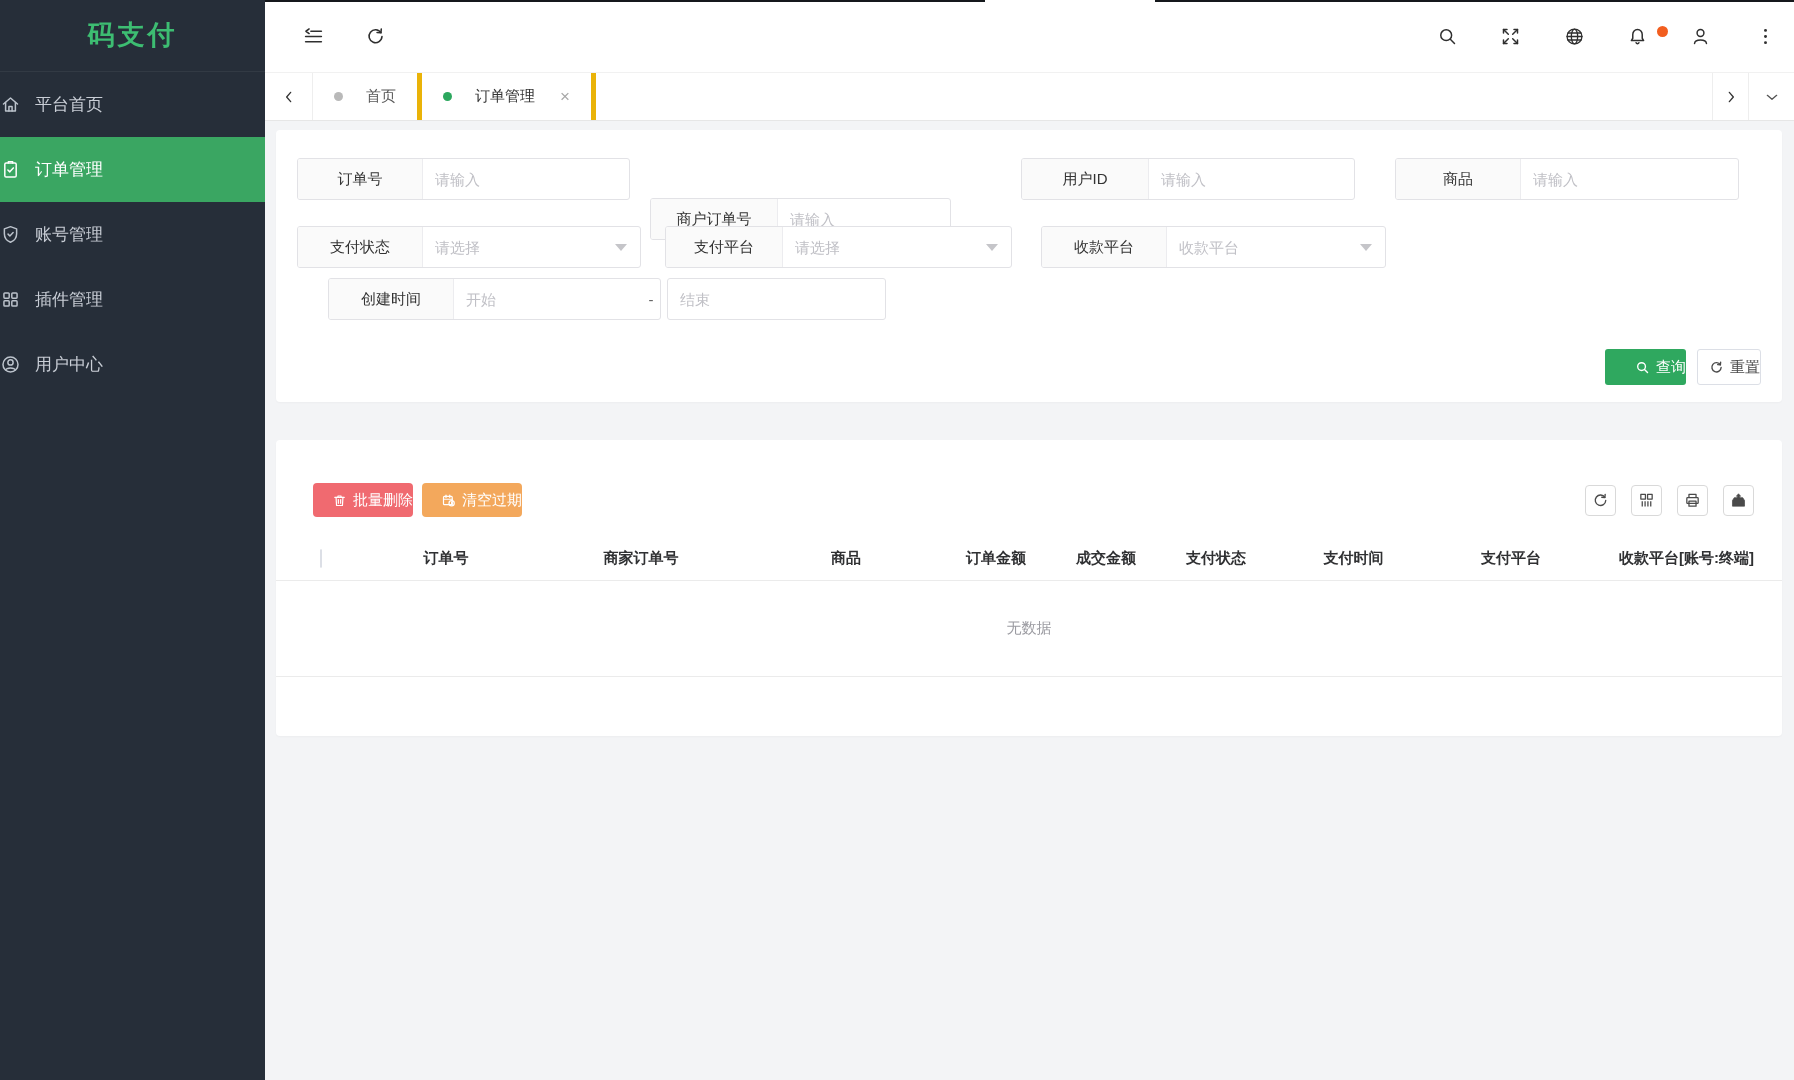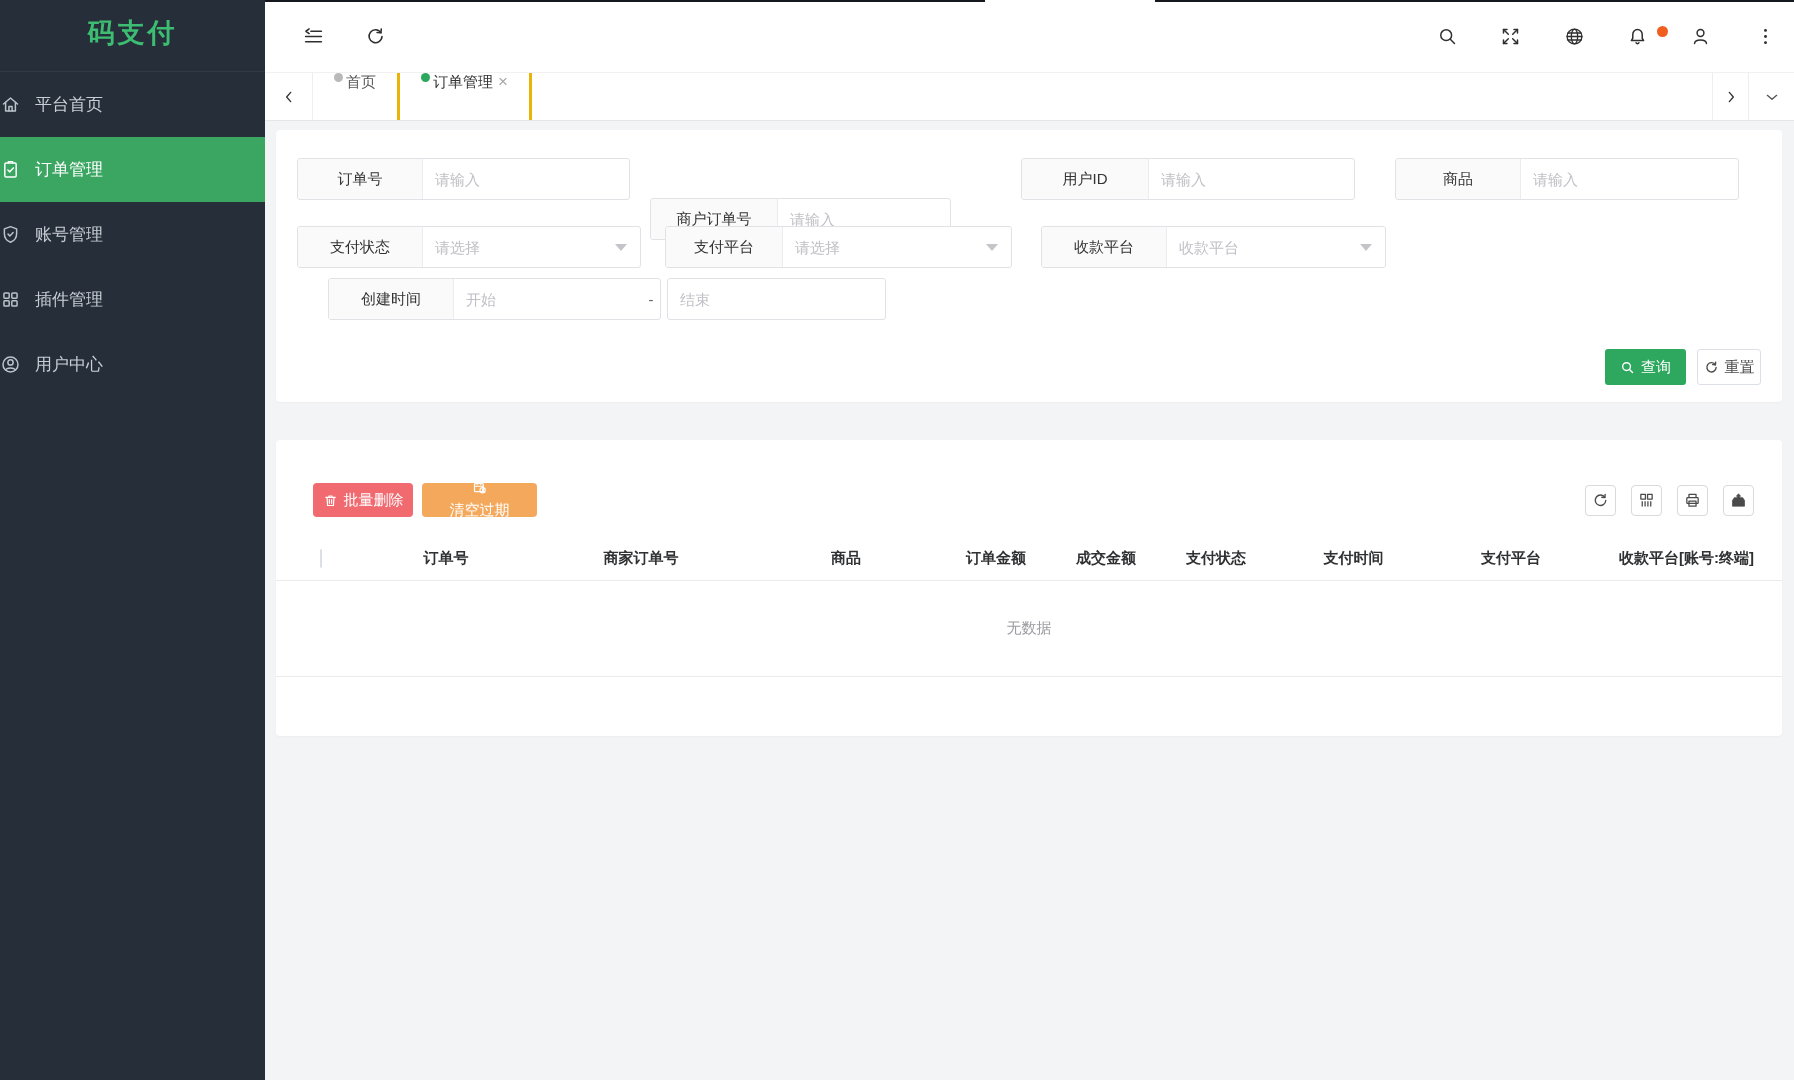--- a/index.html
+++ b/index.html
@@ -4,21 +4,21 @@
 <style>
   * { margin:0; padding:0; box-sizing:border-box; }
   html,body { width:1794px; height:1080px; overflow:hidden; }
   body {
     font-family:"Liberation Sans","DejaVu Sans",sans-serif;
     background:#f3f4f6; position:relative; color:#333;
   }
   svg { display:block; }
 
   
-  .sidebar { position:absolute; left:0; top:0; width:265px; height:1080px; background:#262e39; z-index:5;font-family:Liberation Mono, monospace; }
+  .sidebar { position:absolute; left:0; top:0; width:265px; height:1080px; background:#262e39; z-index:5; }
   .logo { height:72px; line-height:71px; text-align:center; font-size:27px; font-weight:bold;
           color:#3dbd72; letter-spacing:3px; border-bottom:1px solid rgba(255,255,255,0.06); }
   .nav { padding-top:0; }
   .nav-item { height:65px; display:flex; align-items:center; 
               color:#c9ced6; font-size:17px; cursor:pointer; }
   .nav-item .nav-ic { width:21px; height:21px; margin-right:14px; color:#bcc3cc; }
   .nav-item.active { background:#3aa662; color:#ffffff; }
   .nav-item.active .nav-ic { color:#ffffff; }
 
   
@@ -37,21 +37,21 @@
   .tb-more { left:1490px; }
   .bell-dot { position:absolute; left:1392px; top:26px; width:11px; height:11px; border-radius:50%; background:#f25e1f; }
 
   
   .tabbar { position:absolute; left:265px; top:72px; width:1529px; height:49px; background:#fff;
             border-top:1px solid #f1f1f1; border-bottom:1px solid #e6e6e6; display:flex; align-items:stretch; }
   .tab-navbtn { width:48px; display:flex; align-items:center; justify-content:center;
                 border-right:1px solid #eeeeee; cursor:pointer; color:#333; }
   .tab-navbtn.right { border-right:none; border-left:1px solid #eeeeee; width:36px; }
   .tab-navbtn.down { border-right:none; border-left:1px solid #eeeeee; width:46px; color:#555; }
-  .tab { display:flex; align-items:flex-start; gap:3px; padding:0 21px; border-right:3px solid #eab308;
+  .tab { display:flex; align-items:center; gap:23px; padding:0 21px; border-right:5px solid #eab308;
          font-size:15px; color:#595959; cursor:pointer; background:#fff; }
   .tab-dot { width:9px; height:9px; border-radius:50%; }
   .tab-dot.gray { background:#b9b9b9; }
   .tab-dot.green { background:#2ca75e; }
   .tab.current { color:#333; }
   .tab-close { font-size:17px; color:#a8a8a8; margin-left:2px; line-height:1; cursor:pointer; }
   .tab-fill { flex:1; }
 
   
   .content { position:absolute; left:265px; top:121px; width:1529px; height:959px; background:#f3f4f6; }
@@ -66,27 +66,27 @@
                  justify-content:center; font-size:15px; color:#333; flex:none; }
   .field-box { flex:1; position:relative; display:flex; align-items:center; padding:0 12px; }
   .field-box input { border:none; outline:none; width:100%; font-size:15px; color:#333; background:transparent; }
   .field-box input::placeholder { color:#c0c0c6; }
   .caret { position:absolute; right:13px; width:0; height:0; border-left:6px solid transparent;
            border-right:6px solid transparent; border-top:7px solid #c5c5c9; pointer-events:none; }
   .range-sep { position:absolute; left:360px; top:148px; width:30px; height:42px; display:flex;
                align-items:center; justify-content:center; color:#666; font-size:15px; }
 
   
-  .btn { display:flex; align-items:center; justify-content:center; gap:6px; border-radius:3px;
+  .btn { display:flex; align-items:center; justify-content:flex-end; gap:6px; border-radius:3px;
          font-size:15px; cursor:pointer; border:none; }
   .btn-search { position:absolute; left:1329px; top:219px; width:81px; height:36px; background:#2fa85f; color:#fff; }
   .btn-reset  { position:absolute; left:1421px; top:219px; width:64px; height:36px; background:#fff;
                 border:1px solid #dcdfe6; color:#4a4a4a; }
   .btn-danger { position:absolute; left:37px; top:43px; width:100px; height:34px; background:#f06a70; color:#fff; border-radius:4px; }
-  .btn-warn   { position:absolute; left:146px; top:43px; width:115px; height:34px; background:#f3a85c; color:#fff; border-radius:4px;flex-direction:column; }
+  .btn-warn   { position:absolute; left:146px; top:43px; width:100px; height:34px; background:#f3a85c; color:#fff; border-radius:4px; }
 
   .tool-btn { position:absolute; top:45px; width:31px; height:31px; border:1px solid #d9d9d9; border-radius:4px;
               background:#fff; display:flex; align-items:center; justify-content:center; color:#4a4a4a; cursor:pointer; }
   .tool-refresh { left:1309px; }
   .tool-cols    { left:1355px; }
   .tool-print   { left:1401px; }
   .tool-export  { left:1447px; }
 
   
   .thead-row { position:absolute; left:0; top:96px; width:1506px; height:45px; display:grid;

